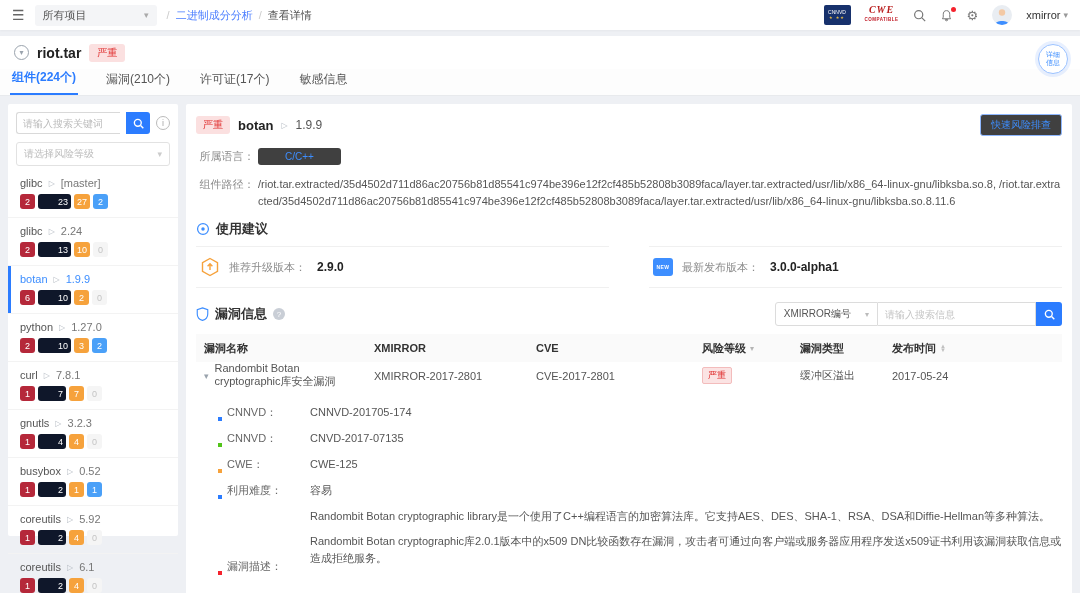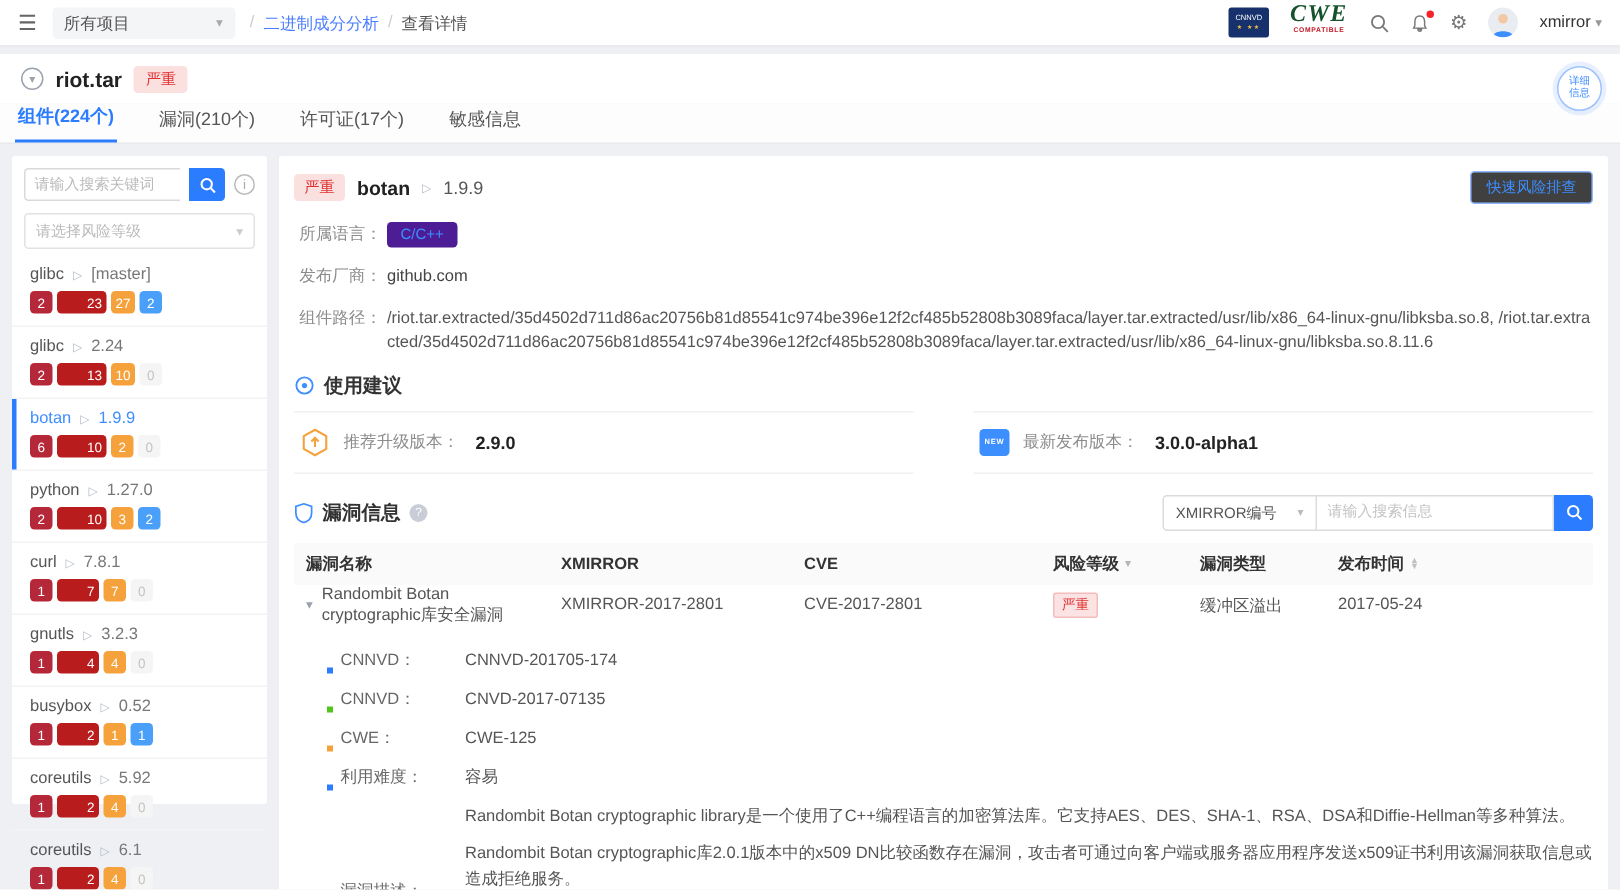--- a/index.html
+++ b/index.html
@@ -12,21 +12,21 @@
   .proj-select { width:122px; height:21px; background:#f4f5f7; border-radius:3px; display:flex; align-items:center; justify-content:space-between; padding:0 8px; font-size:11px; color:#555; }
   .proj-select .chev { color:#aaa; font-size:9px; }
   .crumbs { display:flex; align-items:center; gap:6px; font-size:11px; }
   .crumb-sep { color:#ccc; }
   .crumb-link { color:#4a7dff; }
   .crumb-current { color:#555; }
   .topbar-right { margin-left:auto; display:flex; align-items:center; gap:14px; }
   .cnnvd-badge { width:27px; height:20px; background:#17316c; border-radius:2px; color:#fff; font-size:5px; display:flex; flex-direction:column; align-items:center; justify-content:center; line-height:6px; }
   .cnnvd-badge .stars { font-size:4px; color:#f0c040; letter-spacing:1px;}
   .cwe-logo { text-align:center; line-height:10px; }
-  .cwe-logo .cwe-main { font-family:"Liberation Serif",serif; font-style:italic; font-weight:bold; font-size:16px; color:#14532d; letter-spacing:1px; }
+  .cwe-logo .cwe-main { font-family:"Liberation Serif",serif; font-style:italic; font-weight:bold; font-size:10px; color:#b91c1c; letter-spacing:1px; }
   .cwe-logo .cwe-sub { font-size:4.5px; color:#c01622; font-weight:bold; letter-spacing:.5px; }
   .icon-btn { color:#777; display:flex; align-items:center; position:relative; cursor:pointer; }
   .bell-dot { position:absolute; top:-2px; right:-3px; width:5px; height:5px; background:#f5222d; border-radius:50%; }
   .gear { font-size:13px; color:#777; }
   .avatar { width:20px; height:20px; border-radius:50%; background:#e9edf2; overflow:hidden; display:flex; align-items:flex-end; justify-content:center; }
   .username { font-size:11px; color:#333; display:flex; align-items:center; gap:3px; cursor:pointer; }
   .username .chev { color:#999; font-size:9px; }
 
   
   .page-head { position:absolute; top:36px; left:0; right:0; height:33px; background:#fff; display:flex; align-items:center; padding:0 14px; gap:8px; }
@@ -52,38 +52,38 @@
   .comp-list { }
   .comp-item { position:relative; padding:7px 12px 8px; border-bottom:1px solid #f3f3f3; cursor:pointer; }
   .comp-item.selected::before { content:""; position:absolute; left:0; top:0; bottom:0; width:3px; background:#2b7cff; }
   .comp-top { display:flex; align-items:center; gap:6px; font-size:11px; color:#555; }
   .comp-top .tri { color:#b6bcc4; font-size:8px; }
   .comp-item.selected .comp-top, .comp-item.selected .comp-top .name, .comp-item.selected .comp-top .ver { color:#3d8eff; }
   .comp-top .ver { color:#777; }
   .badges { display:flex; gap:3px; margin-top:5px; }
   .bd { min-width:15px; height:15px; padding:0 3px; border-radius:3px; font-size:9px; color:#fff; display:flex; align-items:center; justify-content:center; }
   .bd.crit { background:#b5283a; }
-  .bd.high { background:#b91c1c;padding-left:20px; }
+  .bd.high { background:#0f172a;padding-left:20px; }
   .bd.med  { background:#f6a23c; }
   .bd.low  { background:#4aa0f8; }
   .bd.zero { background:#f5f5f5; color:#c4c4c4; }
 
   
   .main { position:absolute; top:104px; left:186px; right:8px; bottom:-40px; background:#fff; border-radius:2px; padding:10px 10px 0; }
   .comp-head { display:flex; align-items:center; gap:8px; }
   .sev-badge.sm { font-size:10px; padding:2px 7px; }
   .comp-name { font-size:13px; font-weight:bold; color:#222; }
   .comp-head .tri { color:#b6bcc4; font-size:8px; }
   .comp-ver { font-size:12px; color:#555; }
   .quick-btn { margin-left:auto; border:1px solid #8fb8ff; color:#3d8eff; background:#404040; font-size:10px; padding:3px 10px; border-radius:3px; cursor:pointer; }
   .fields { margin-top:12px; }
   .frow { display:flex; margin-bottom:11px; font-size:11px; line-height:1.5; }
   .flabel { width:62px; flex:none; color:#8c8c8c;text-align:center; }
   .fval { color:#444; }
-  .lang-tag { background:#4c1d95; color:#3d8eff; padding:1px 9px; border-radius:3px; font-size:10px; }
+  .lang-tag { background:#404040; color:#3d8eff; padding:1px 27px; border-radius:3px; font-size:10px; }
   .path-val { color:#555; max-width:850px; word-break:break-all; }
 
   .sect-title { display:flex; align-items:center; gap:6px; font-size:13px; font-weight:bold; color:#333; margin:10px 0 0; }
   .advice-row { display:flex; gap:40px; margin-top:8px; }
   .advice-cell { flex:1; display:flex; align-items:center; gap:9px; padding:10px 4px; border-top:1px solid #f0f0f0; border-bottom:1px solid #f0f0f0; font-size:11px; color:#8c8c8c; }
   .advice-cell b { color:#222; font-size:12px; margin-left:2px; }
   .hex-icon { color:#f6a23c; }
   .new-icon { width:20px; height:18px; background:#3d8eff; border-radius:3px; color:#fff; font-size:5px; font-weight:bold; display:flex; align-items:center; justify-content:center; letter-spacing:.5px; }
 
   .vuln-head { display:flex; align-items:center; gap:6px; margin-top:14px; }
@@ -338,24 +338,20 @@
     <span class="comp-ver">1.9.9</span>
     <button class="quick-btn">快速风险排查</button>
   </div>
 
   <div class="fields">
     <div class="frow">
       <span class="flabel">所属语言：</span>
       <span class="lang-tag">C/C++</span>
     </div>
     <div class="frow">
-      <span class="flabel">发布厂商：</span>
-      <span class="fval">github.com</span>
-    </div>
-    <div class="frow">
       <span class="flabel">组件路径：</span>
       <span class="fval path-val">/riot.tar.extracted/35d4502d711d86ac20756b81d85541c974be396e12f2cf485b52808b3089faca/layer.tar.extracted/usr/lib/x86_64-linux-gnu/libksba.so.8, /riot.tar.extracted/35d4502d711d86ac20756b81d85541c974be396e12f2cf485b52808b3089faca/layer.tar.extracted/usr/lib/x86_64-linux-gnu/libksba.so.8.11.6</span>
     </div>
   </div>
 
   <div class="sect-title">
     <svg width="14" height="14" viewBox="0 0 16 16">
         <circle cx="8" cy="8" r="6.2" fill="none" stroke="#3d8eff" stroke-width="1.4"></circle>
         <circle cx="8" cy="8" r="2" fill="#3d8eff"></circle>
       </svg>

